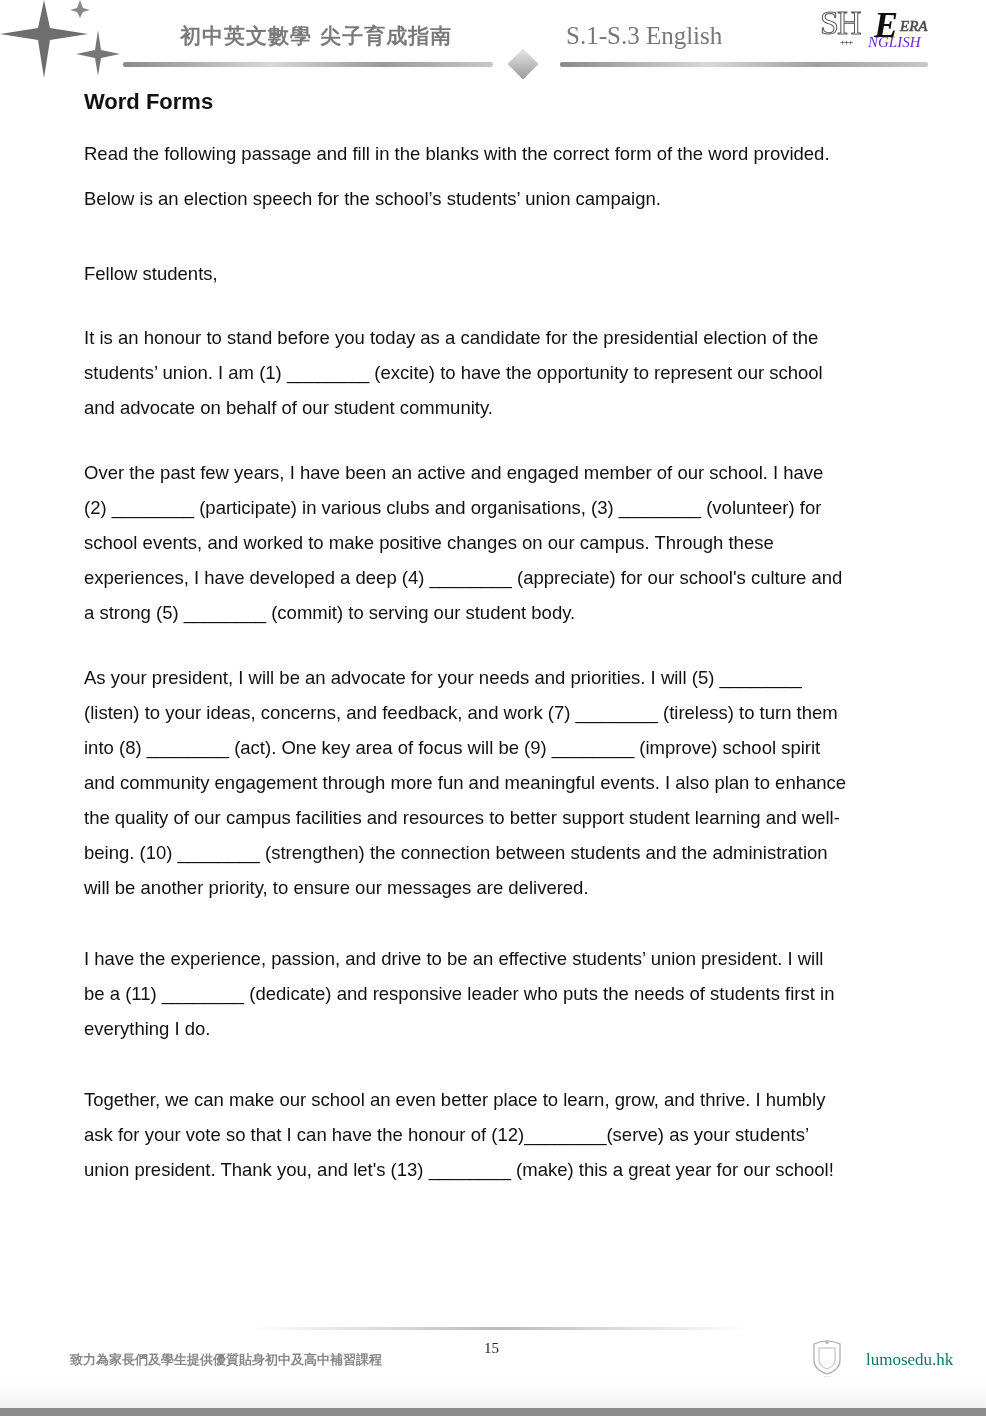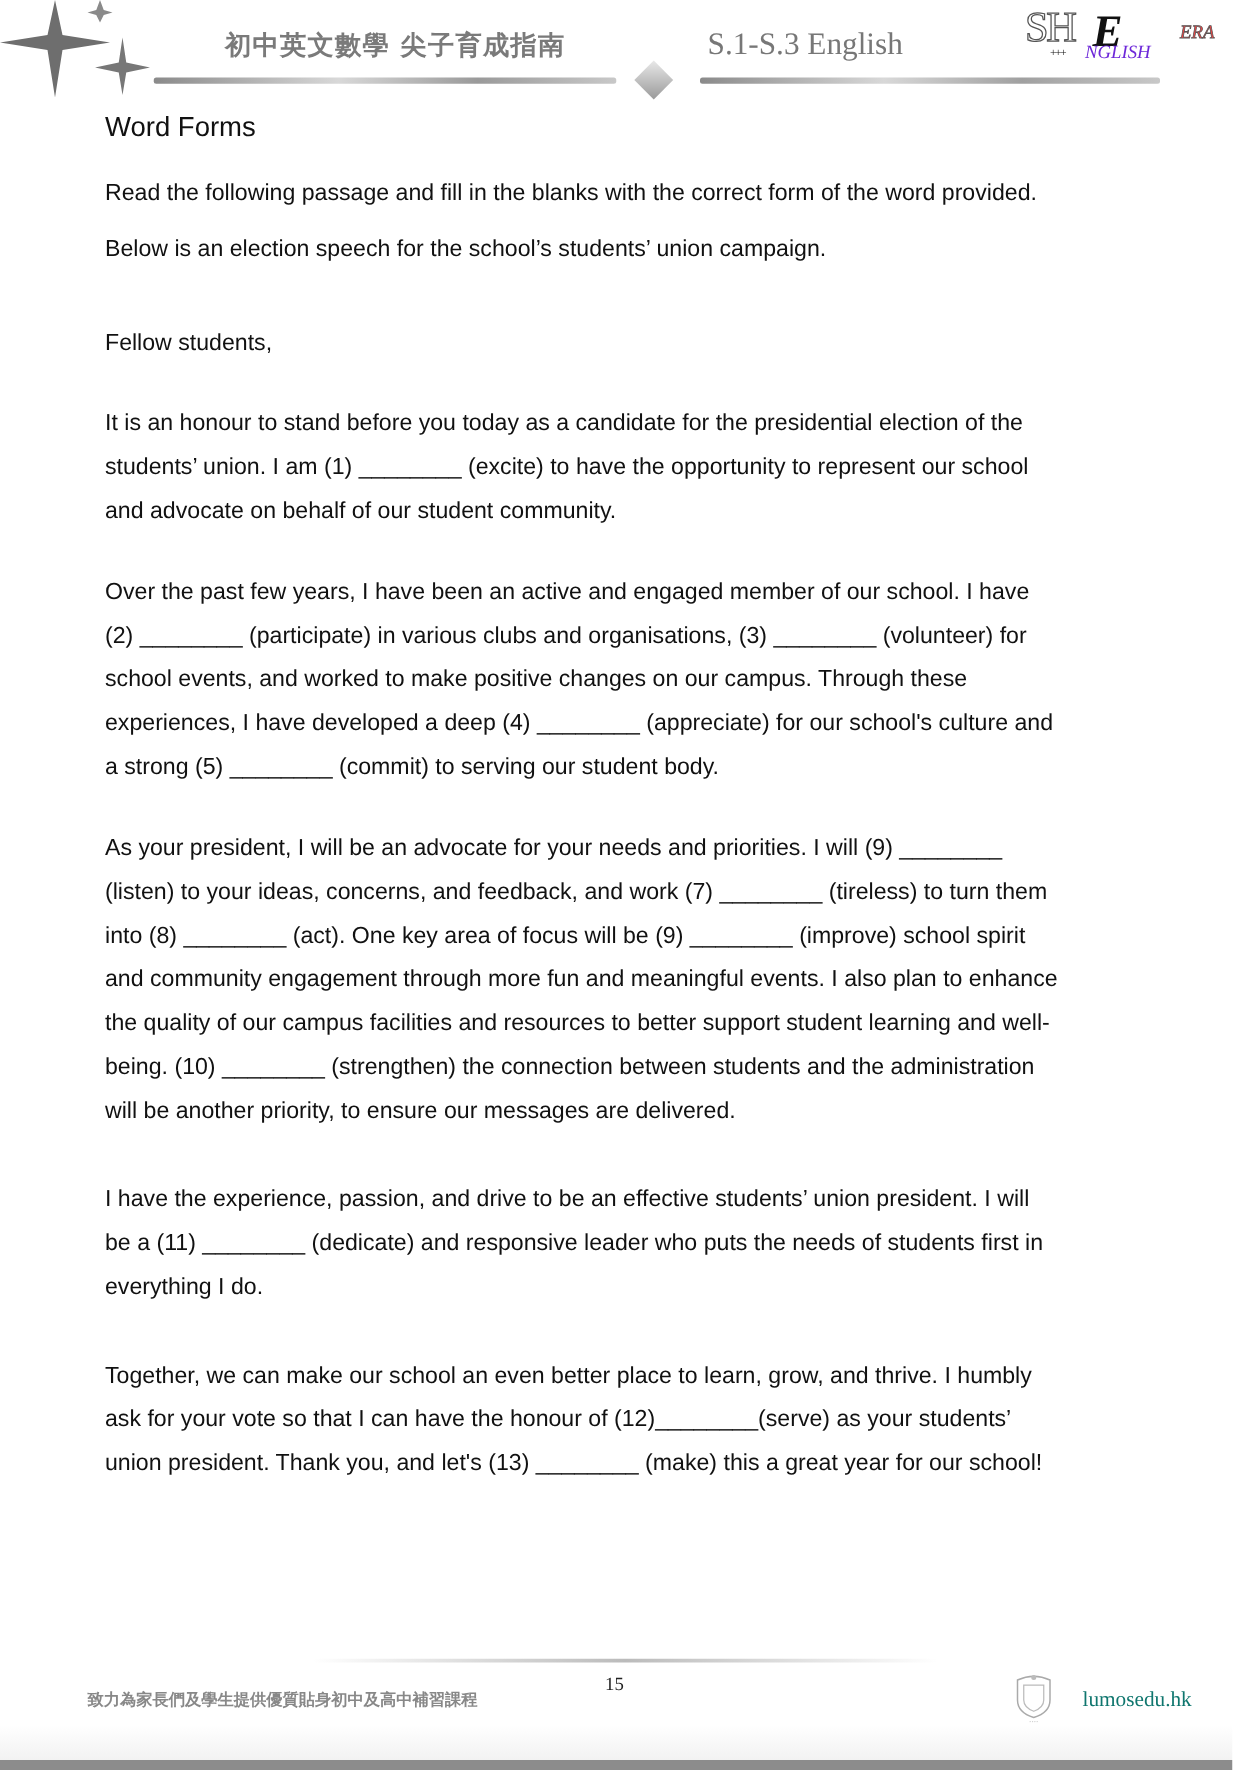--- a/index.html
+++ b/index.html
@@ -27,24 +27,24 @@
     background: linear-gradient(to right, #8a8a8a, #d8d8d8 40%, #a0a0a0 70%, #c8c8c8);
     border-radius: 2px;
   }
   .hdr-course {
     position: absolute; left: 566px; top: 22px; font-family: "Liberation Serif", serif; font-size: 25px; color: #777;
   }
   .logo { position: absolute; left: 818px; top: 4px; width: 120px; height: 52px; font-family: "Liberation Serif", serif; }
   .logo .sh { position: absolute; left: 2px; top: 0; font-size: 34px; color: #fff;
     -webkit-text-stroke: 1px #555; letter-spacing: -2px; }
   .logo .e { position: absolute; left: 56px; top: 0; font-size: 36px; font-style: italic; font-weight: bold; color: #111; }
-  .logo .era { position: absolute; left: 82px; top: 14px; font-size: 15px; font-style: italic; color: #ef4444; margin-left: 44px; -webkit-text-stroke: 0.6px #555; }
+  .logo .era { position: absolute; left: 82px; top: 14px; font-size: 15px; font-style: italic; color: #404040; -webkit-text-stroke: 0.6px #555; }
   .logo .nglish { position: absolute; left: 50px; top: 30px; font-size: 15px; font-style: italic; color: #6d28d9; }
   .logo .dots { position: absolute; left: 22px; top: 33px; font-size: 9px; color: #111; letter-spacing: -1px; }
-  .title { position: absolute; left: 84px; top: 89px; font-size: 22px; color: #111; margin: 0; font-weight: normal; }
+  .title { position: absolute; left: 84px; top: 89px; font-size: 22px; color: #111; margin: 0; font-weight: bold; }
   .line { position: absolute; left: 84px; white-space: nowrap; font-size: 18.5px; color: #111; }
 
   .footer-line {
     position: absolute; left: 250px; top: 1327px; width: 500px; height: 3px;
     background: linear-gradient(to right, #ffffff, #bbbbbb 50%, #ffffff);
   }
   .page-num { position: absolute; left: 484px; top: 1340px; font-family: "Liberation Serif", serif; font-size: 15px; color: #222; }
   .footer-cn { position: absolute; left: 30px; top: 1351px; font-size: 13px; font-weight: bold; color: #888; font-family: "DejaVu Sans", sans-serif; padding-left: 40px; }
   .crest { position: absolute; left: 810px; top: 1338px; width: 34px; height: 40px; }
   .footer-site { position: absolute; left: 866px; top: 1350px; font-family: "Liberation Serif", serif; font-size: 17px; color: #0f766e; }
@@ -83,21 +83,21 @@
 <div class="line" style="top:327px">It is an honour to stand before you today as a candidate for the presidential election of the</div>
 <div class="line" style="top:362px">students’ union. I am (1) ________ (excite) to have the opportunity to represent our school</div>
 <div class="line" style="top:397px">and advocate on behalf of our student community.</div>
 
 <div class="line" style="top:462px">Over the past few years, I have been an active and engaged member of our school. I have</div>
 <div class="line" style="top:497px">(2) ________ (participate) in various clubs and organisations, (3) ________ (volunteer) for</div>
 <div class="line" style="top:532px">school events, and worked to make positive changes on our campus. Through these</div>
 <div class="line" style="top:567px">experiences, I have developed a deep (4) ________ (appreciate) for our school's culture and</div>
 <div class="line" style="top:602px">a strong (5) ________ (commit) to serving our student body.</div>
 
-<div class="line" style="top:667px">As your president, I will be an advocate for your needs and priorities. I will (9) ________</div>
+<div class="line" style="top:667px">As your president, I will be an advocate for your needs and priorities. I will (5) ________</div>
 <div class="line" style="top:702px">(listen) to your ideas, concerns, and feedback, and work (7) ________ (tireless) to turn them</div>
 <div class="line" style="top:737px">into (8) ________ (act). One key area of focus will be (9) ________ (improve) school spirit</div>
 <div class="line" style="top:772px">and community engagement through more fun and meaningful events. I also plan to enhance</div>
 <div class="line" style="top:807px">the quality of our campus facilities and resources to better support student learning and well-</div>
 <div class="line" style="top:842px">being. (10) ________ (strengthen) the connection between students and the administration</div>
 <div class="line" style="top:877px">will be another priority, to ensure our messages are delivered.</div>
 
 <div class="line" style="top:948px">I have the experience, passion, and drive to be an effective students’ union president. I will</div>
 <div class="line" style="top:983px">be a (11) ________ (dedicate) and responsive leader who puts the needs of students first in</div>
 <div class="line" style="top:1018px">everything I do.</div>

